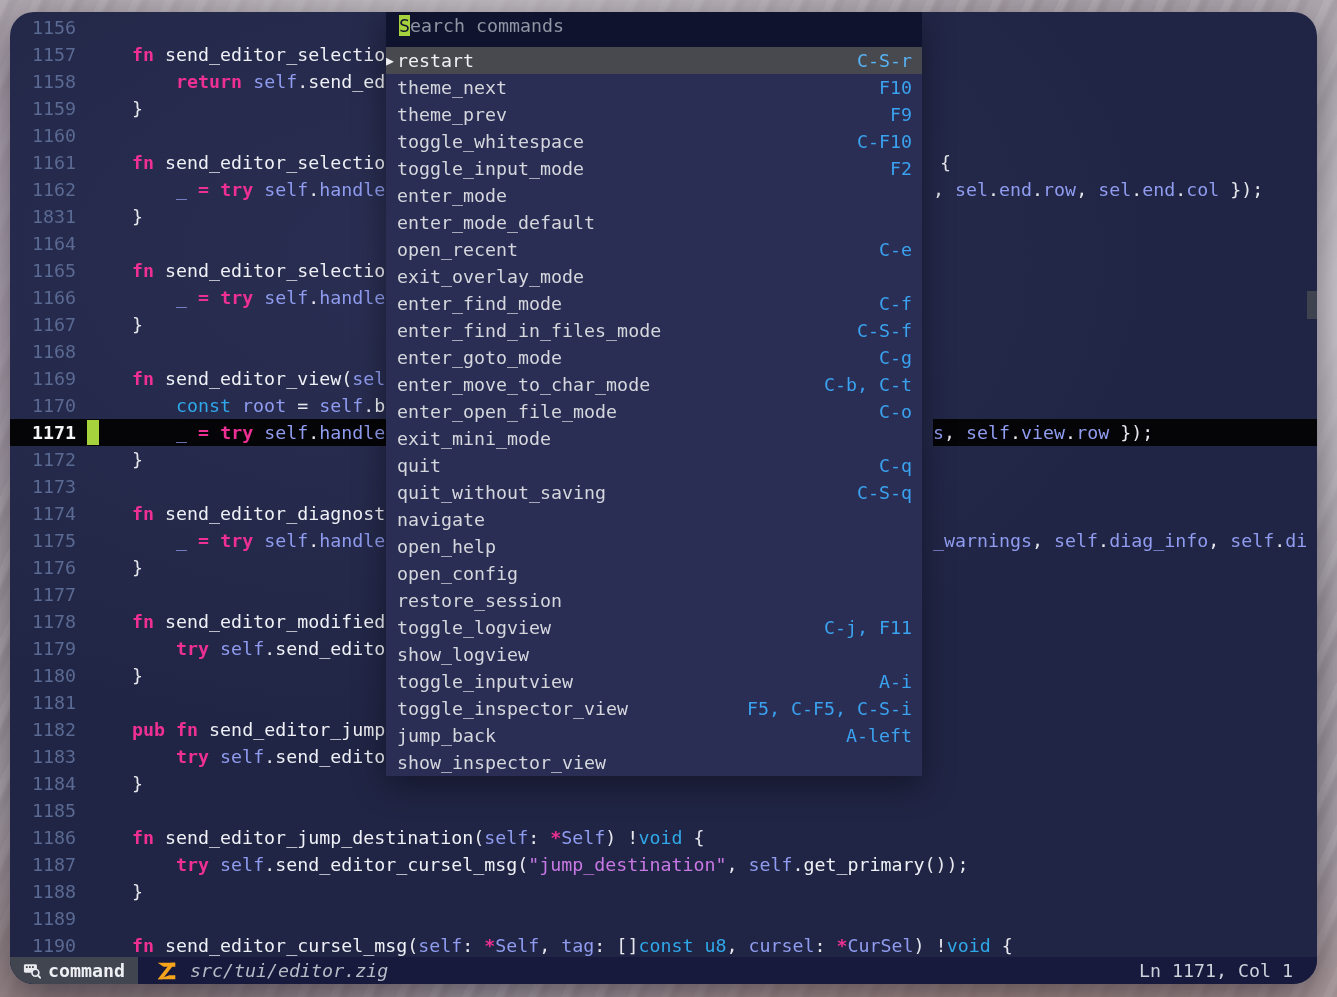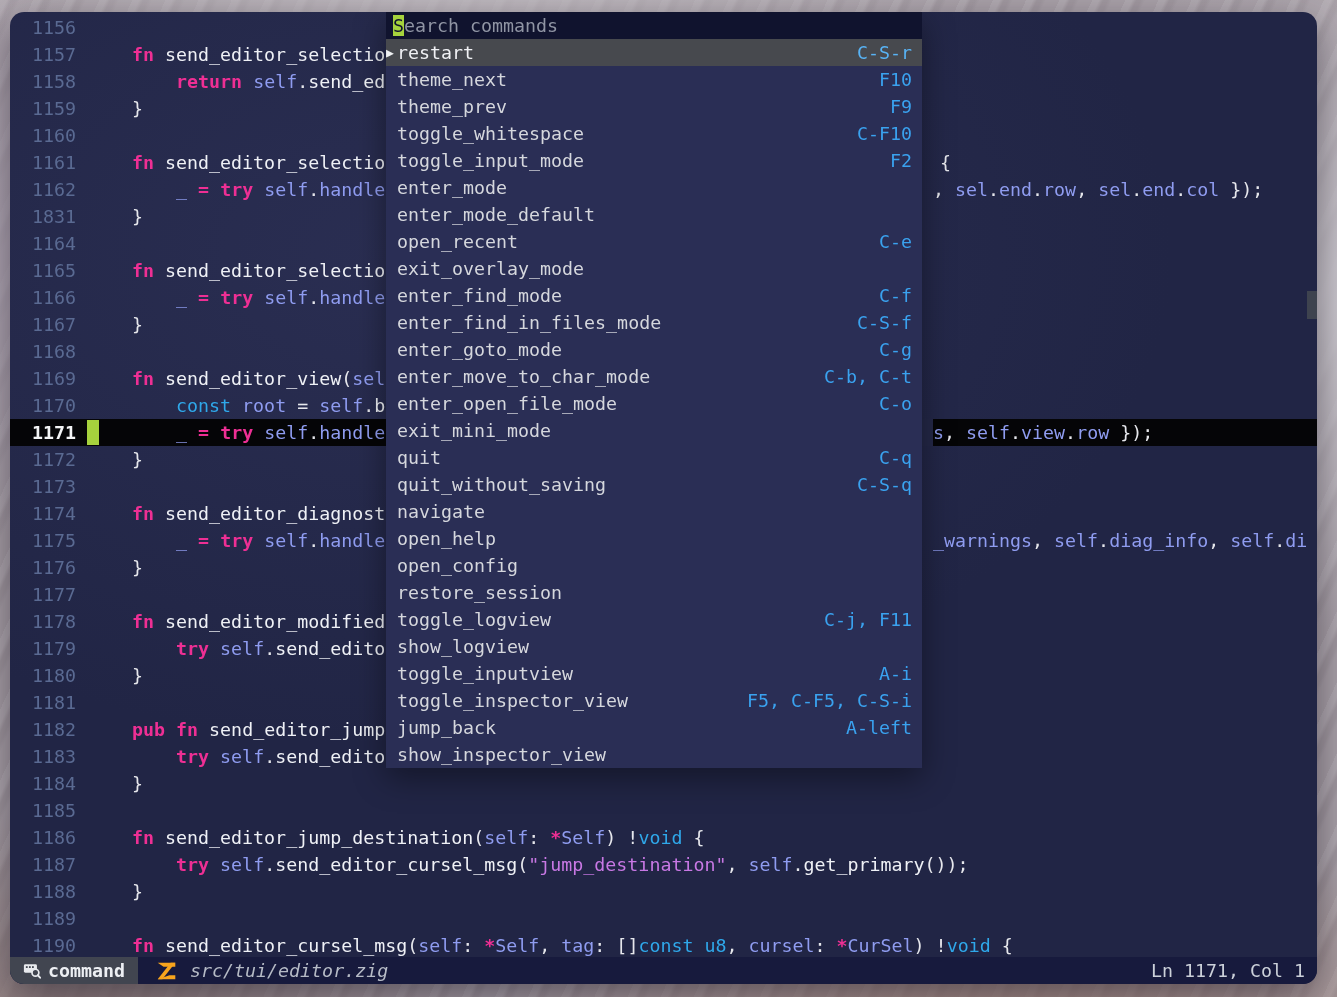--- a/index.html
+++ b/index.html
@@ -17,21 +17,21 @@
       radial-gradient(900px 500px at 75% 110%, #a8887b 0%, rgba(168,136,123,0) 60%),
       radial-gradient(700px 400px at 5% 105%, #8d7a78 0%, rgba(141,122,120,0) 60%),
       radial-gradient(800px 600px at 102% 30%, #d2cfd5 0%, rgba(207,204,210,0) 55%),
       radial-gradient(900px 300px at 35% -5%, #c9c4c9 0%, rgba(201,196,201,0) 60%),
       radial-gradient(400px 500px at -5% 25%, #b3a9b8 0%, rgba(179,169,184,0) 60%),
       repeating-linear-gradient(115deg, rgba(255,255,255,0.10) 0 6px, rgba(70,58,66,0.08) 10px 14px, rgba(0,0,0,0) 18px 30px);
     font-family:"DejaVu Sans Mono","Liberation Mono",monospace;
   }
   .window{
     position:absolute; left:10px; top:12px; width:1307px; height:972px;
-    border-radius:14px; overflow:hidden;
+    border-radius:24px; overflow:hidden;
     background:radial-gradient(1100px 700px at 30% 25%, #2a2e52 0%, #212545 70%);
     box-shadow:0 14px 44px rgba(25,18,32,0.55);
     font-size:18.3px; color:var(--plain-fg);
   }
   
   .code-area{position:absolute; inset:0; padding-top:2px;}
   .code-row{position:relative; height:27px; line-height:27px; white-space:pre;}
   .code-row.current{background:var(--current-line-bg);}
   .code-row.current::after{content:""; position:absolute; left:912px; top:0; width:11px; height:27px; background:var(--editor-bg);}
   .gutter{position:absolute; left:0; top:0; width:66px; text-align:right; color:var(--gutter-fg);}
@@ -40,35 +40,35 @@
   .code-right{position:absolute; top:0; z-index:3;}
   .cursor-cell{position:absolute; left:77px; top:1px; width:12px; height:25px; background:var(--cursor-green);}
   .tok-pl{color:var(--plain-fg);}
   .tok-kw{color:var(--accent-pink); font-weight:bold;}
   .tok-id{color:var(--identifier-blue);}
   .tok-ty{color:var(--type-cyan); font-weight:normal;}
   .tok-str{color:var(--string-violet);}
   .tok-fnb{color:#eff1f6; font-weight:normal;text-align:right;}
   
   .palette{position:absolute; left:376px; top:0; width:536px; z-index:5; box-shadow:0 10px 30px rgba(0,0,0,0.40);}
-  .palette-header{height:27px; line-height:27px; background:var(--header-bg); color:#9095a4; padding-left:7px; white-space:pre;}
+  .palette-header{height:35px; line-height:27px; background:var(--header-bg); color:#9095a4; padding-left:13px; white-space:pre;}
   .cursor-block{background:var(--cursor-green); color:var(--header-bg);}
   .palette-item{height:27px; line-height:27px; display:flex; align-items:center; background:var(--palette-bg); color:#d5d7dd; padding-right:10px; white-space:pre;}
   .palette-item.selected{background:var(--selected-row-bg); color:#f0f1f4;}
   .marker{display:inline-block; width:11px; font-size:13px; color:#eef0f2; flex:0 0 11px;}
   .item-keys{margin-left:auto; color:var(--keybinding-blue);}
   .palette-item.selected .item-keys{color:#58b3f5;}
   
   .scroll-thumb{position:absolute; left:1297px; top:279px; width:10px; height:28px; background:#3e434f; z-index:6;}
   
   .statusbar{position:absolute; left:0; bottom:0; width:100%; height:27px; background:var(--status-bg); display:flex; align-items:center; z-index:8;}
   .mode-badge{height:27px; display:flex; align-items:center; gap:7px; padding:0 13px; background:#414550; color:#edeff3; font-weight:bold;text-align:center;}
   .zig-badge{margin-left:18px; display:flex; align-items:center;}
   .file-path{margin-left:13px; font-style:italic; color:#b6bbc6;}
-  .line-col{margin-left:auto; margin-right:12px; color:#ccd1da;}
+  .line-col{margin-left:auto; margin-right:24px; color:#ccd1da;}
 </style>
 </head>
 <body>
 
 <div class="window">
 
   <div class="code-area">
       <div class="code-row"><span class="gutter">1156</span><span class="code-text"></span></div>
       <div class="code-row"><span class="gutter">1157</span><span class="code-text"><span class="tok-pl">    </span><span class="tok-kw">fn</span><span class="tok-pl"> </span><span class="tok-fnb">send_editor_selectio</span></span></div>
       <div class="code-row"><span class="gutter">1158</span><span class="code-text"><span class="tok-pl">        </span><span class="tok-kw">return</span><span class="tok-pl"> </span><span class="tok-id">self</span><span class="tok-pl">.</span><span class="tok-fnb">send_ed</span></span></div>

